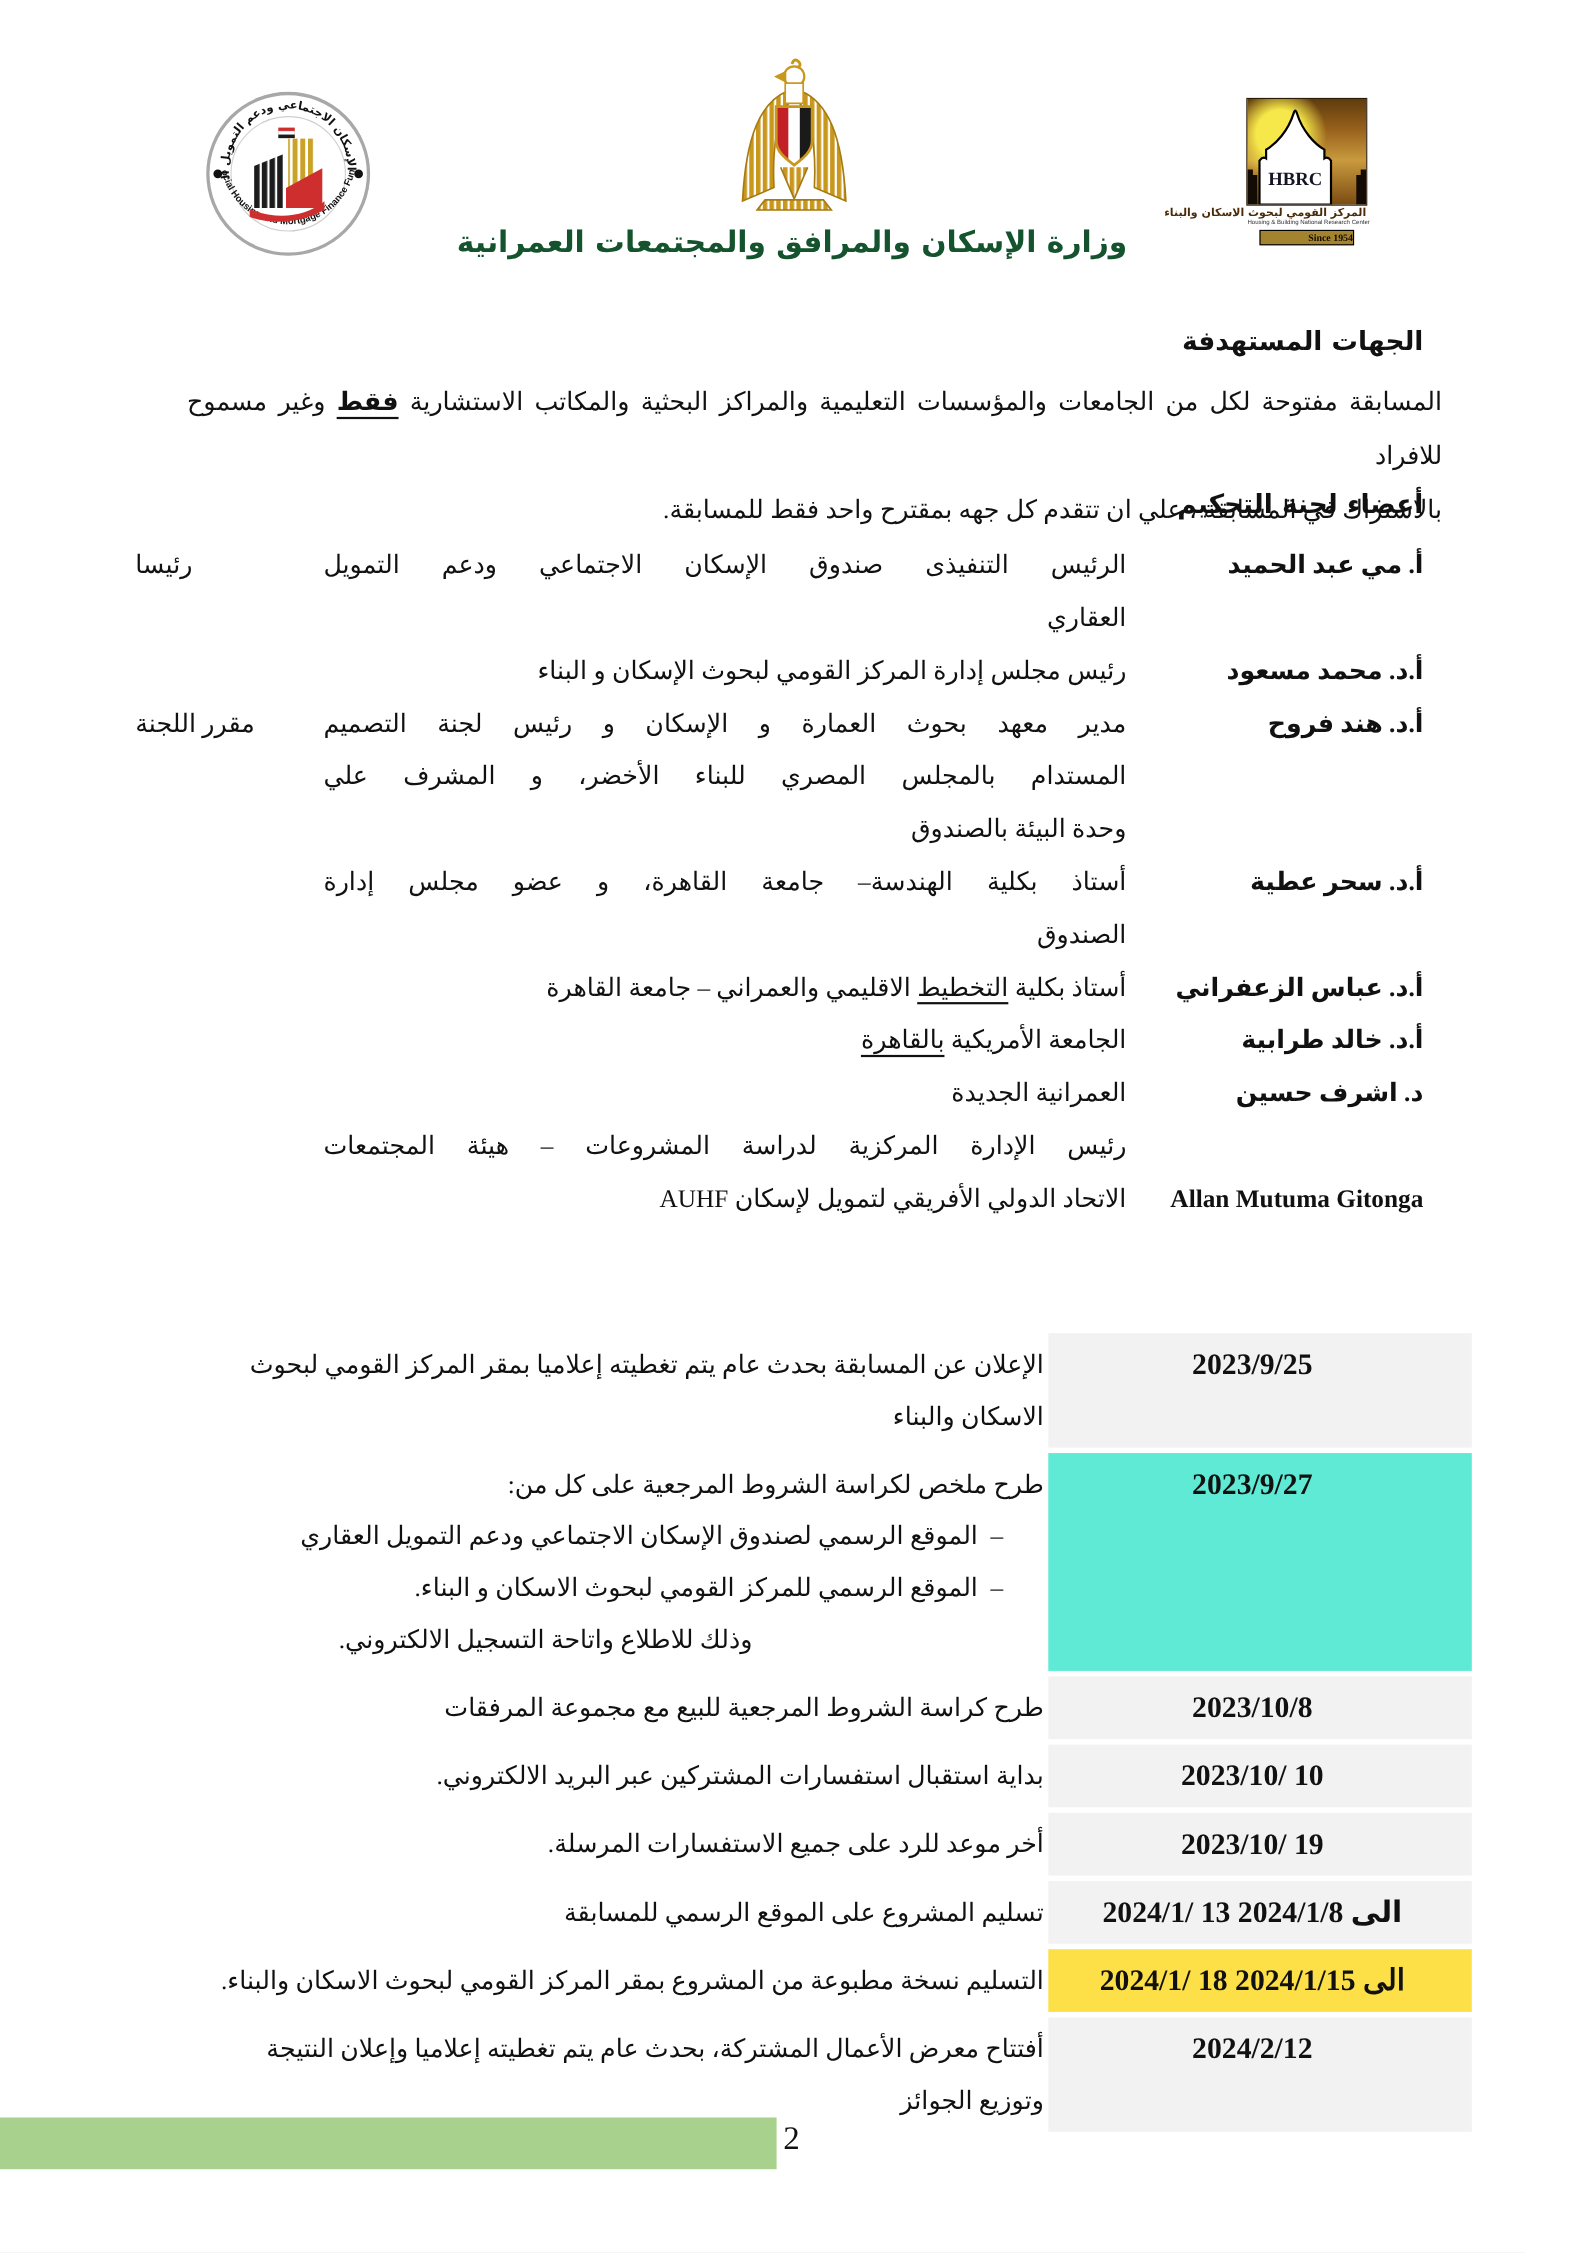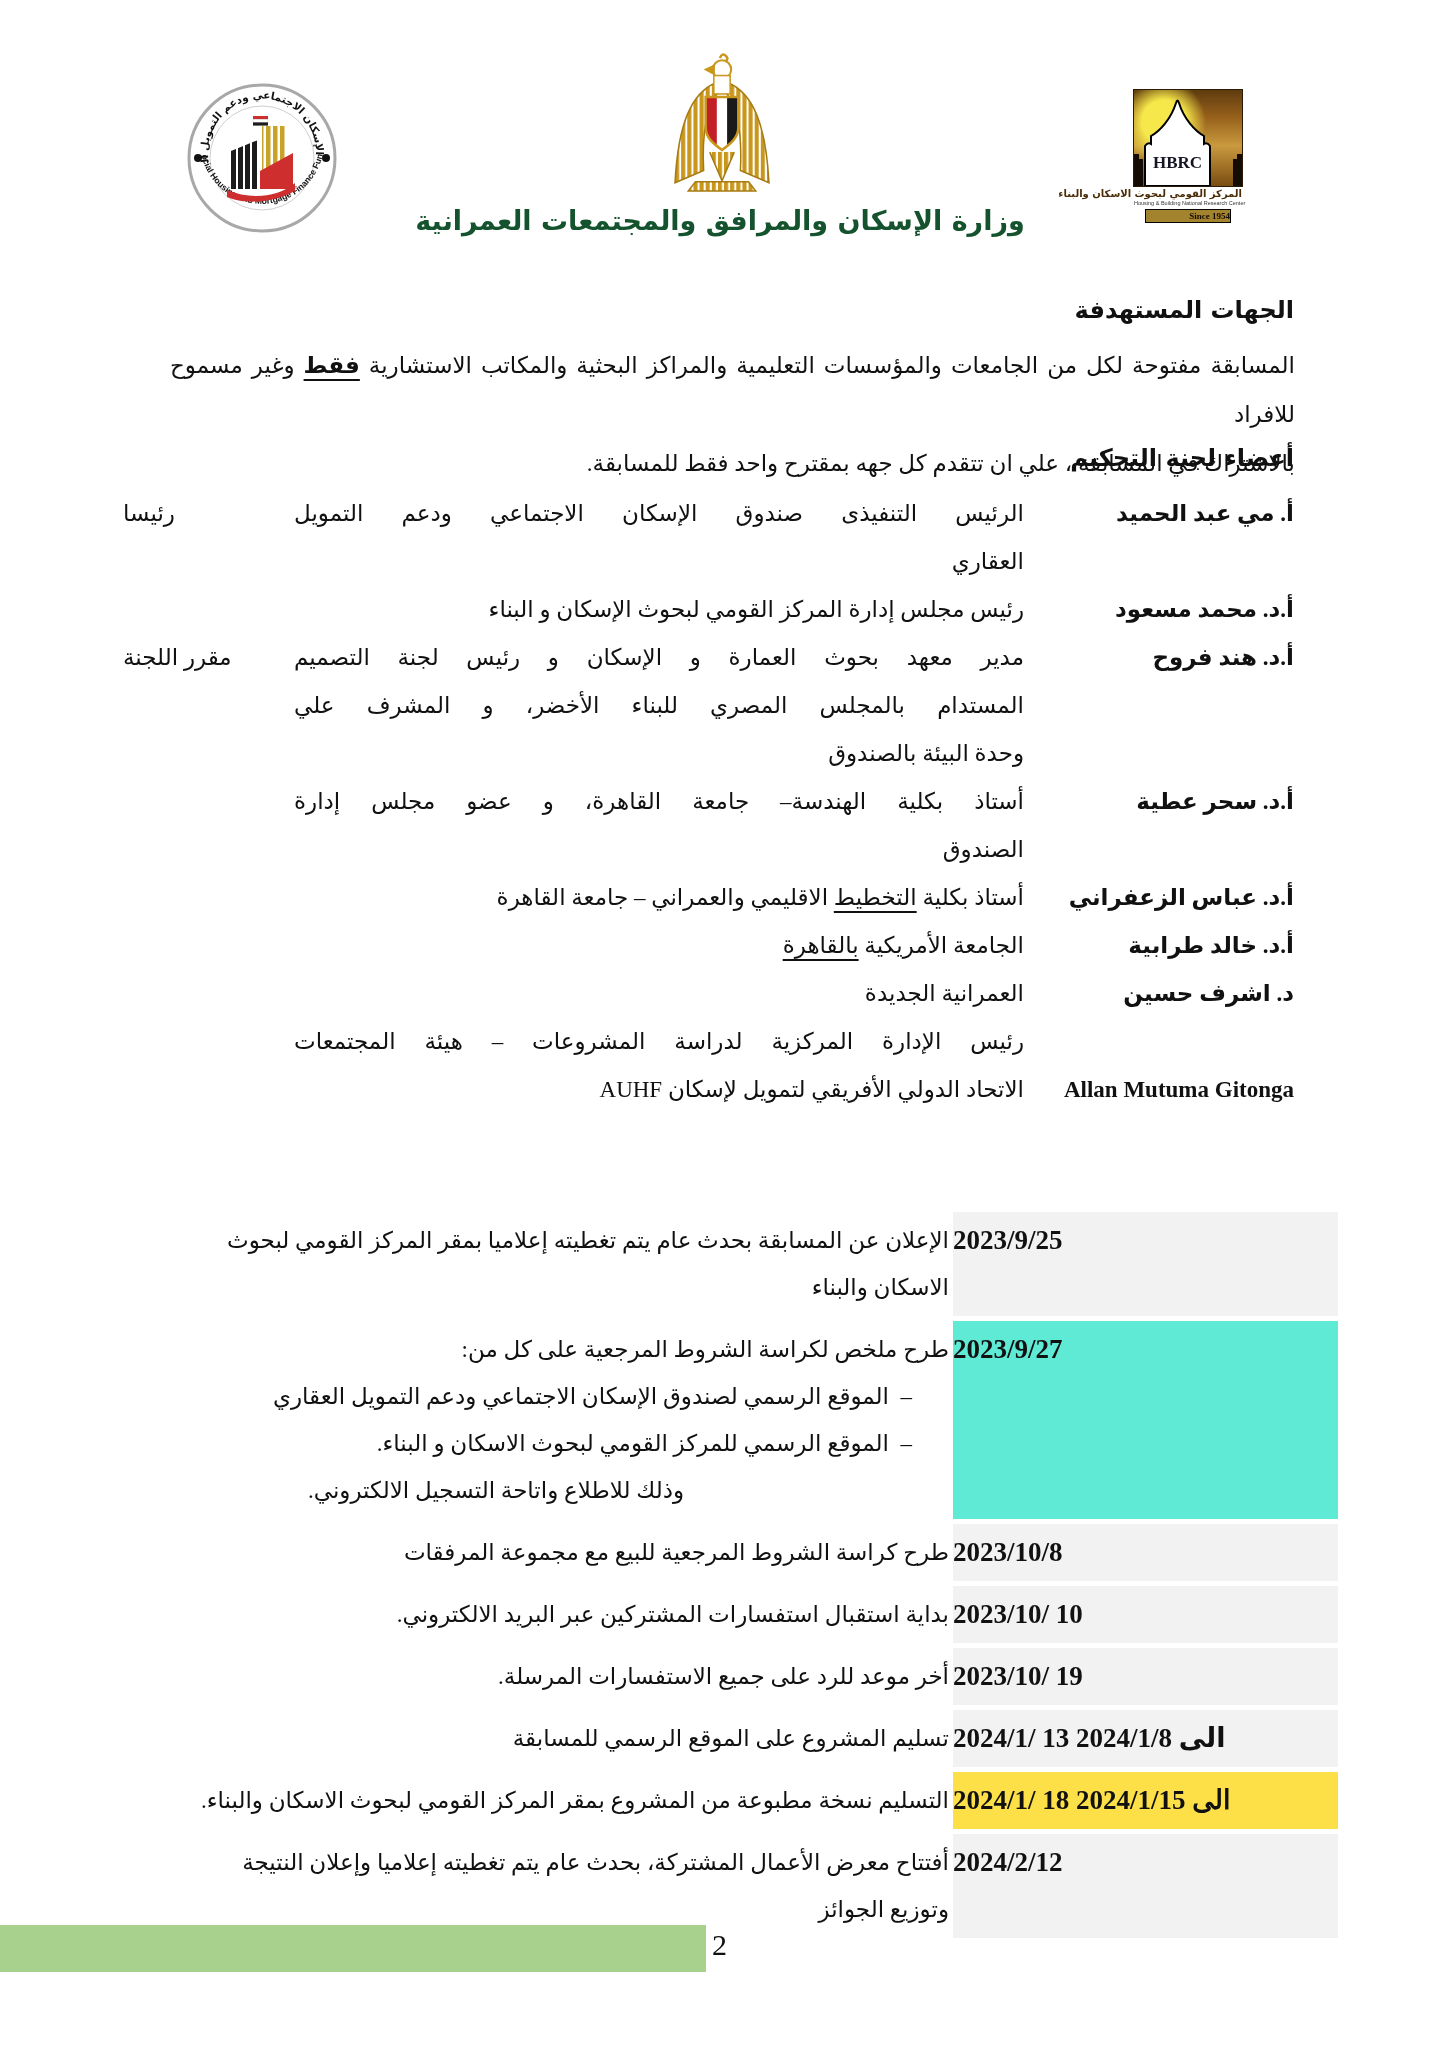--- a/index.html
+++ b/index.html
@@ -18,35 +18,35 @@
   .hbrc-mid{width:108px;margin:0 auto;background:#fff;padding:1px 0;}
   .hbrc-ar{font-size:10px;font-weight:bold;color:#4a2c08;text-align:center;line-height:13px;
         font-family:"DejaVu Sans",sans-serif;white-space:nowrap;}
   .hbrc-en{font-size:5.5px;color:#333;text-align:center;line-height:7px;font-family:"Liberation Sans",sans-serif;white-space:nowrap;}
   .hbrc-since{width:84px;margin:1px auto 0;background:#a3832e;border:1px solid #000;
         font-weight:bold;font-size:9px;text-align:right;color:#140c04;line-height:12px;}
   
   .rtl{direction:rtl;}
   .heading{position:absolute;font-weight:bold;font-size:24px;line-height:36px;
         font-family:"DejaVu Sans",sans-serif;}
-  .intro{position:absolute;top:341px;left:170px;right:156px;font-size:23px;line-height:49px;}
+  .intro{position:absolute;top:341px;left:170px;right:140px;font-size:23px;line-height:49px;}
   .iline{text-align:right;}
   .stretch{text-align:justify;text-align-last:justify;}
   .ul{text-decoration:underline;text-underline-offset:6px;}
   .bd{font-weight:bold;}
   
   .jury{position:absolute;top:490px;left:113px;right:113px;padding-right:44px;font-size:23px;line-height:48px;}
   .jrow{display:grid;grid-template-columns:270px 730px 1fr;direction:rtl;}
   .jname{font-weight:bold;padding-left:40px;text-align:right;white-space:nowrap;}
   .jline{text-align:right;}
   .jrole{text-align:left;padding-left:10px;font-size:23px;}
   
   .timeline{position:absolute;top:1212px;left:113px;right:113px;}
   .trow{display:grid;grid-template-columns:385px 1fr;direction:rtl;margin-bottom:5px;}
-  .tdate{background:#f2f2f2;text-align:left;padding:5px 14px 5px 0;font-weight:bold;
+  .tdate{background:#f2f2f2;text-align:center;padding:5px 14px 5px 0;font-weight:bold;
         font-size:27px;line-height:47px;}
   .tdate span{unicode-bidi:isolate;}
   .tdesc{padding:5px 4px 5px 0;font-size:23px;line-height:47px;}
   .tline{text-align:right;}
   .ind1{padding-right:37px;}
   .ind2{padding-right:265px;}
   
   .footer-bar{position:absolute;left:0;top:1925px;width:706px;height:47px;}
   .page-num{position:absolute;left:712px;top:1928px;font-size:30px;}
 </style>

